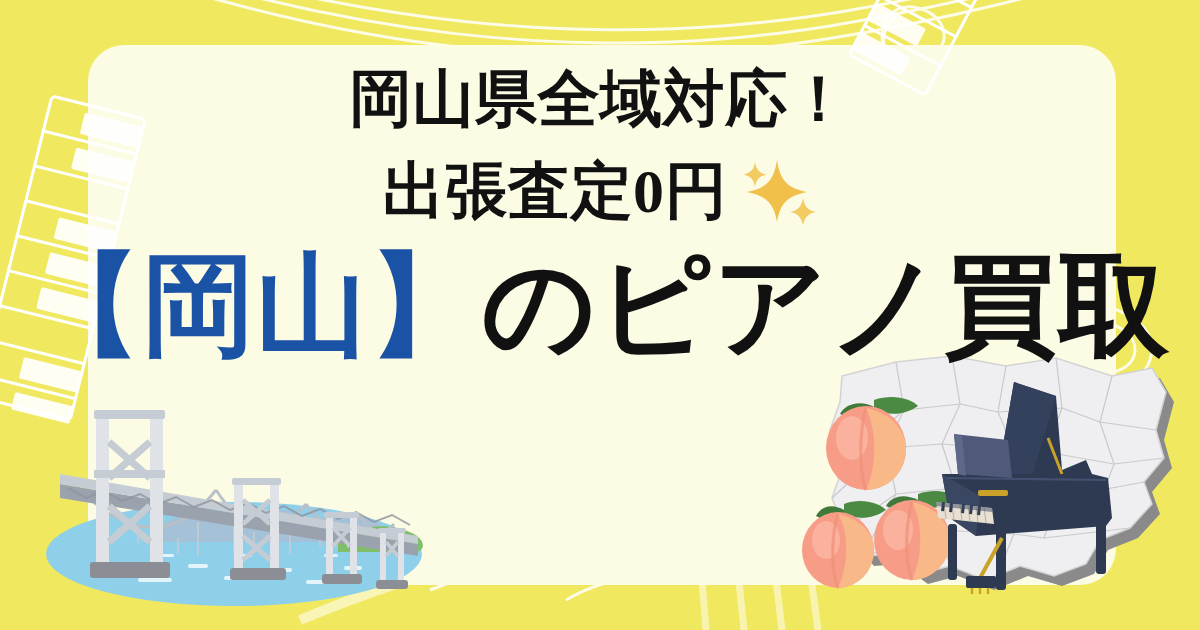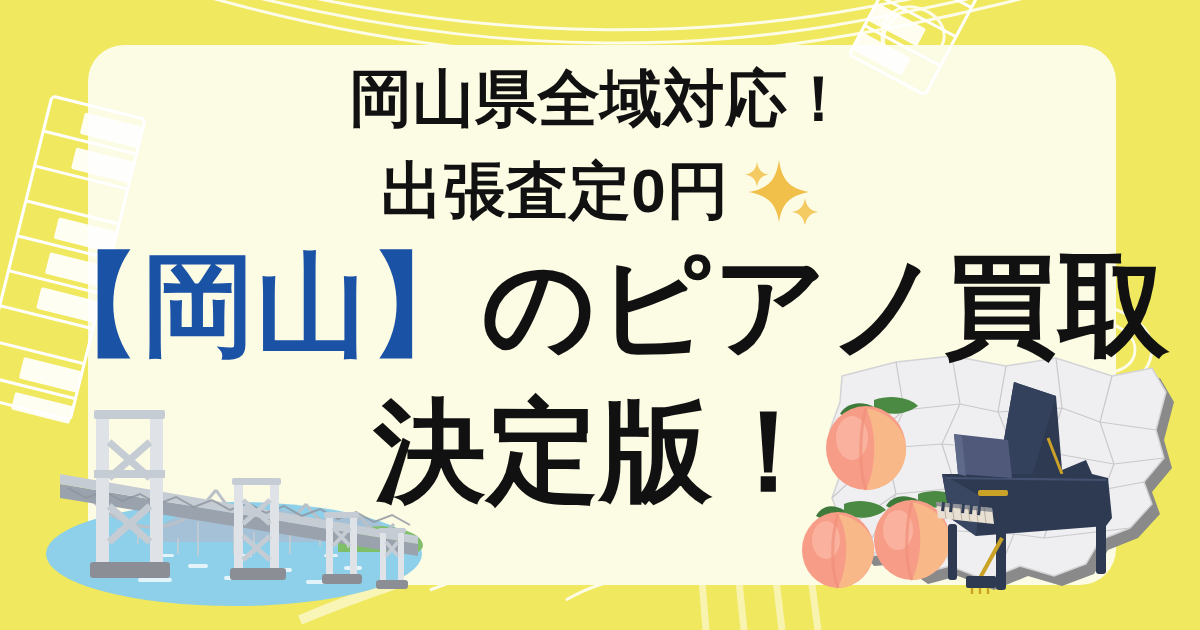--- a/index.html
+++ b/index.html
@@ -30,21 +30,21 @@
   .line{position:absolute;width:100%;text-align:center;color:#111111;
         font-weight:700;letter-spacing:.01em;white-space:nowrap;
         font-family:"Liberation Sans","DejaVu Sans",sans-serif;}
 
   .sub1{top:66px;font-size:62px;line-height:66px;}
   .sub2{top:158px;font-size:62px;line-height:66px;}
   .main1{top:248px;font-size:112px;line-height:116px;font-weight:800;}
   .main2{top:394px;font-size:112px;line-height:116px;font-weight:800;}
 
   .blue{color:#1a52a6;}
-  .sub2 .inline{display:inline-flex;align-items:flex-start;gap:20px;}
+  .sub2 .inline{display:inline-flex;align-items:flex-start;gap:20px;font-family:Liberation Serif, serif;}
   .sparkle{display:inline-block;vertical-align:-10px;margin-left:-4px;}
 
   
   .nowrap{white-space:nowrap;}
 </style>
 </head>
 <body>
 
 <div class="stage">
 
@@ -330,16 +330,15 @@
           <path d="M12 4 C13.4 12 16.6 15.2 24 16.6 C16.6 18 13.4 21.2 12 29 C10.6 21.2 7.4 18 0 16.6 C7.4 15.2 10.6 12 12 4 Z" fill="#f3cb62"></path>
           <path d="M60 40 C61.6 49 65.2 52.6 73 54 C65.2 55.4 61.6 59 60 68 C58.4 59 54.8 55.4 47 54 C54.8 52.6 58.4 49 60 40 Z" fill="#f3cb62"></path>
         </svg>
       </span>
     </div>
 
     <div class="line main1">
       <span class="blue nowrap">【岡山】</span><span class="nowrap">のピアノ買取</span>
     </div>
 
-    <div class="line main2">決定版！</div>
   </div>
 
 </div>
 
 </body></html>

